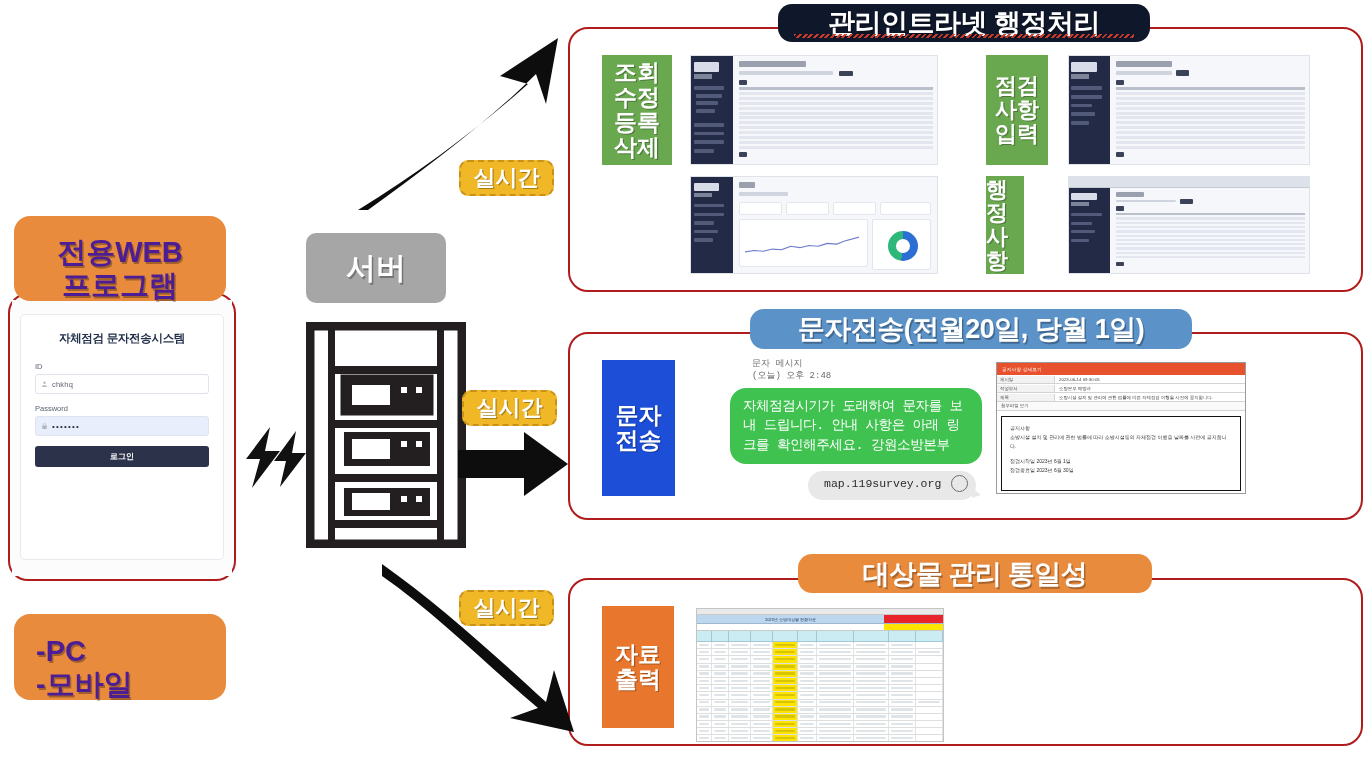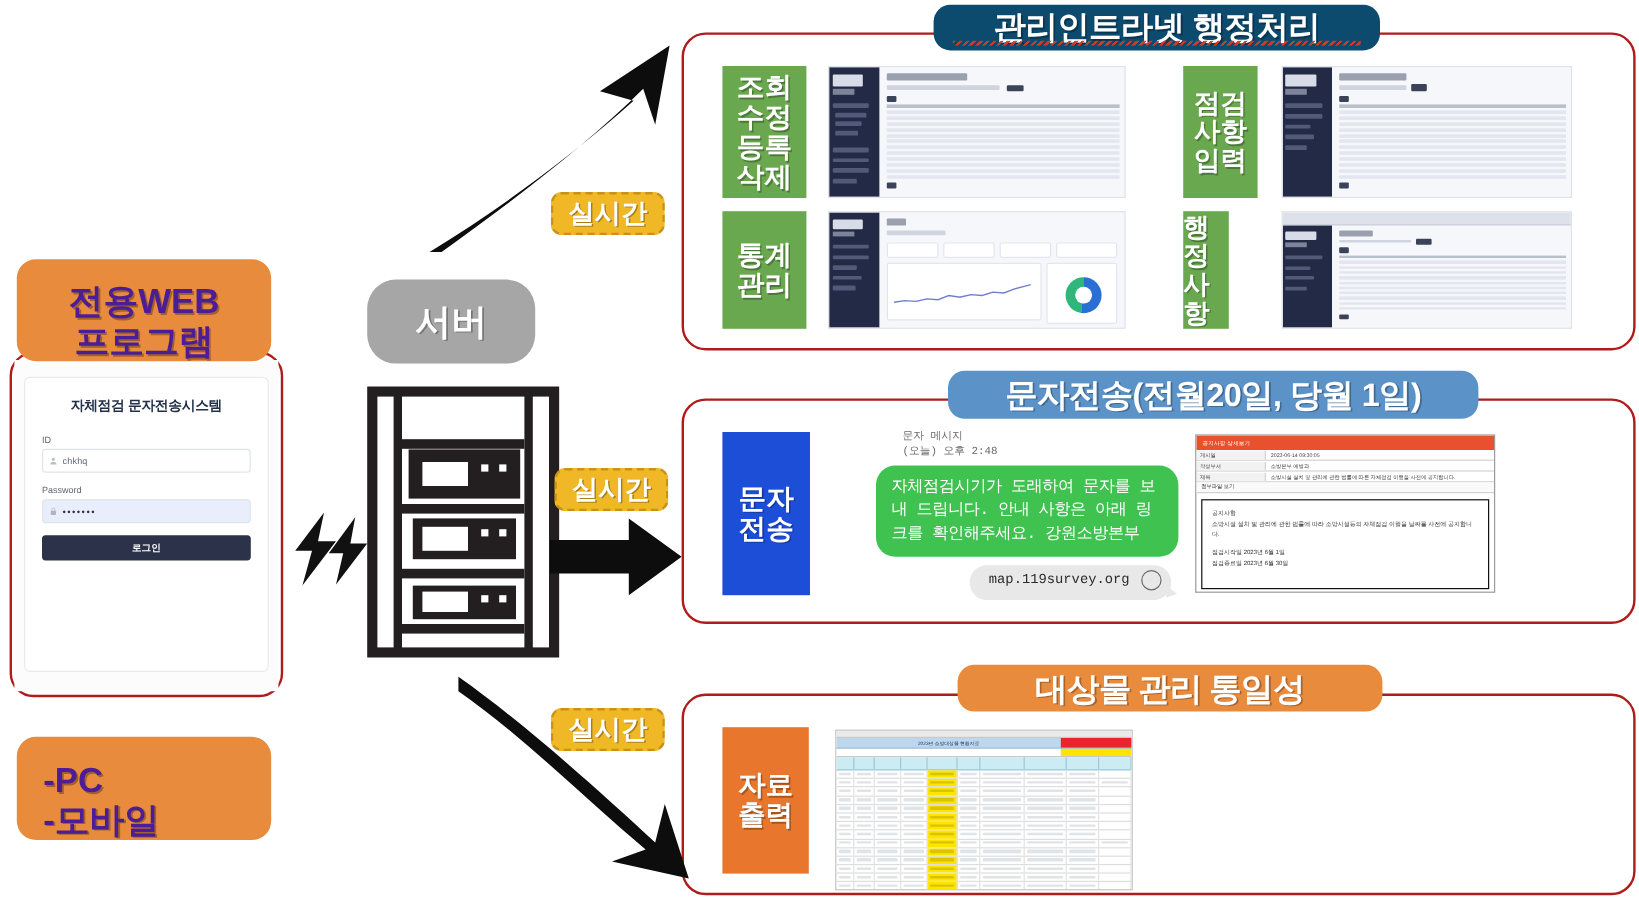--- a/index.html
+++ b/index.html
@@ -15,22 +15,22 @@
   .banner {
     position: absolute;
     border-radius: 14px;
     display: flex; align-items: center; justify-content: center;
     color: #ffffff;
     font-weight: 700;
     letter-spacing: -0.5px;
     text-shadow: 1.5px 1.5px 0 rgba(0,0,0,.28);
     z-index: 7;
   }
-  .banner.green  { background: #0c4a6e; }
-  .banner.blue   { background: #5b92c8; margin-left: 40px; }
+  .banner.green  { background: #0f172a; }
+  .banner.blue   { background: #5b92c8; }
   .banner.orange { background: #e98b3d; font-family: Liberation Serif, serif; }
 
   .squiggle {
     position: absolute;
     left: 16px; right: 16px; bottom: 4px;
     height: 4px;
     background-image: repeating-linear-gradient(
        135deg, #d23b2a 0 2px, transparent 2px 4px);
     opacity: .95;
   }
@@ -55,21 +55,21 @@
     text-shadow: 1.5px 1.5px 0 rgba(0,0,0,.3);
     z-index: 8;
   }
   .orange-card .ln { line-height: 1.12; white-space: nowrap; }
   .orange-card.left-align { align-items: flex-start; padding-left: 22px; }
 
   
   .server-box {
     position: absolute;
     background: #a6a6a6;
-    border-radius: 24px;
+    border-radius: 10px;
     display: flex; align-items: center; justify-content: center;
     color: #fff; font-weight: 700; font-size: 30px;
     text-shadow: 1.5px 1.5px 0 rgba(0,0,0,.3);
     z-index: 6;
   }
 
   
   .rt-badge {
     position: absolute;
     background: #f0b726;
@@ -229,24 +229,20 @@
     <span class="squiggle"></span>
   </div>
 
   <div class="tile green" style="left:602px; top:55px; width:70px; height:110px; font-size:23px;">
     <span>조회</span>
     <span>수정</span>
     <span>등록</span>
     <span>삭제</span>
   </div>
 
-  <div class="tile green" style="left:602px; top:176px; width:70px; height:98px; font-size:23px;">
-    <span>통계</span>
-    <span>관리</span>
-  </div>
 
   <div class="tile green" style="left:986px; top:55px; width:62px; height:110px; font-size:22px;">
     <span>점검</span>
     <span>사항</span>
     <span>입력</span>
   </div>
 
   <div class="tile green" style="left:986px; top:176px; width:38px; height:98px; font-size:22px;">
     <span>행정</span>
     <span>사항</span>

